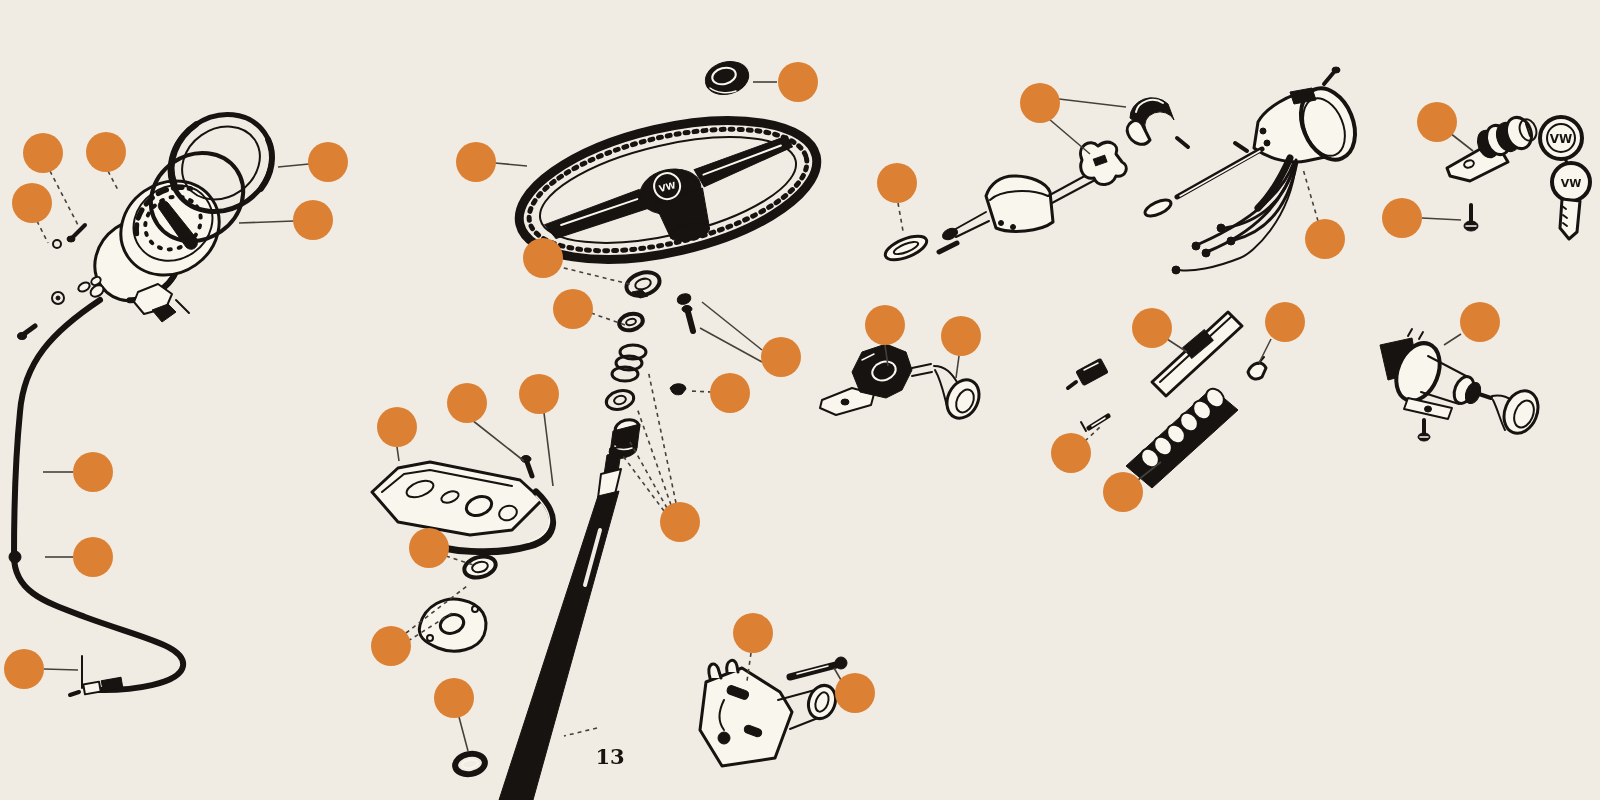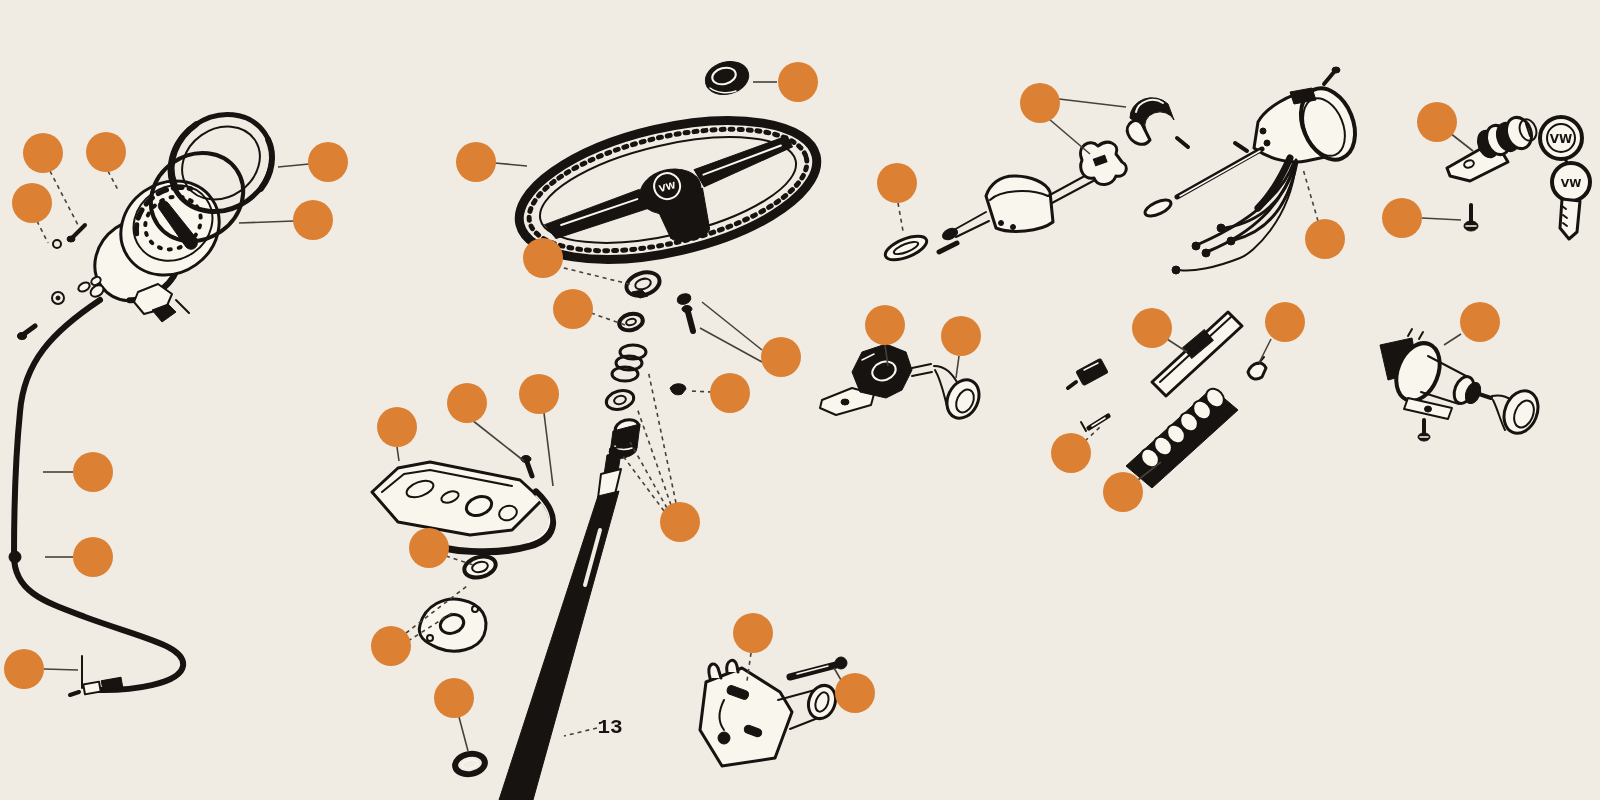--- a/index.html
+++ b/index.html
@@ -377,16 +377,16 @@
       <div class="marker" style="left: 1123px; top: 492px; width: 40px; height: 40px; background: rgb(220, 129, 52);"></div>
       <div class="marker" style="left: 1437px; top: 122px; width: 40px; height: 40px; background: rgb(220, 129, 52);"></div>
       <div class="marker" style="left: 1402px; top: 218px; width: 40px; height: 40px; background: rgb(220, 129, 52);"></div>
       <div class="marker" style="left: 1325px; top: 239px; width: 40px; height: 40px; background: rgb(220, 129, 52);"></div>
       <div class="marker" style="left: 1285px; top: 322px; width: 40px; height: 40px; background: rgb(220, 129, 52);"></div>
       <div class="marker" style="left: 1480px; top: 322px; width: 40px; height: 40px; background: rgb(220, 129, 52);"></div>
       <div class="marker" style="left: 753px; top: 633px; width: 40px; height: 40px; background: rgb(220, 129, 52);"></div>
       <div class="marker" style="left: 855px; top: 693px; width: 40px; height: 40px; background: rgb(220, 129, 52);"></div>
     </div>
 <div id="label-layer">
-      <div class="part-label" style="left: 610px; top: 727px; font-family: Liberation Mono, monospace;">13</div>
+      <div class="part-label" style="left: 610px; top: 756px;">13</div>
     </div>
 
 </div>
 
 </body></html>

